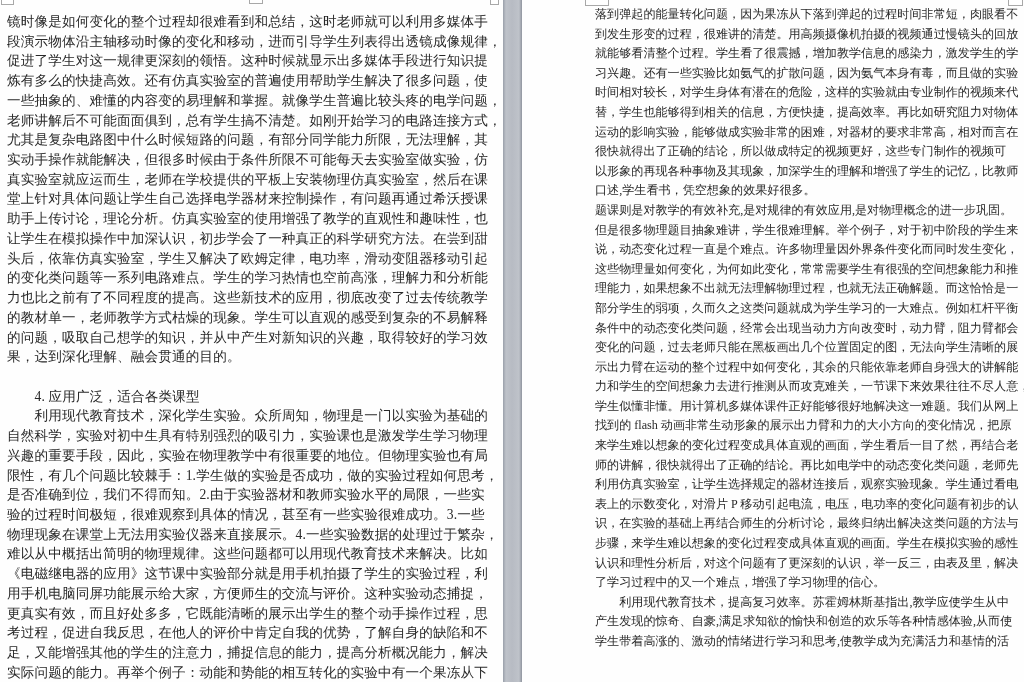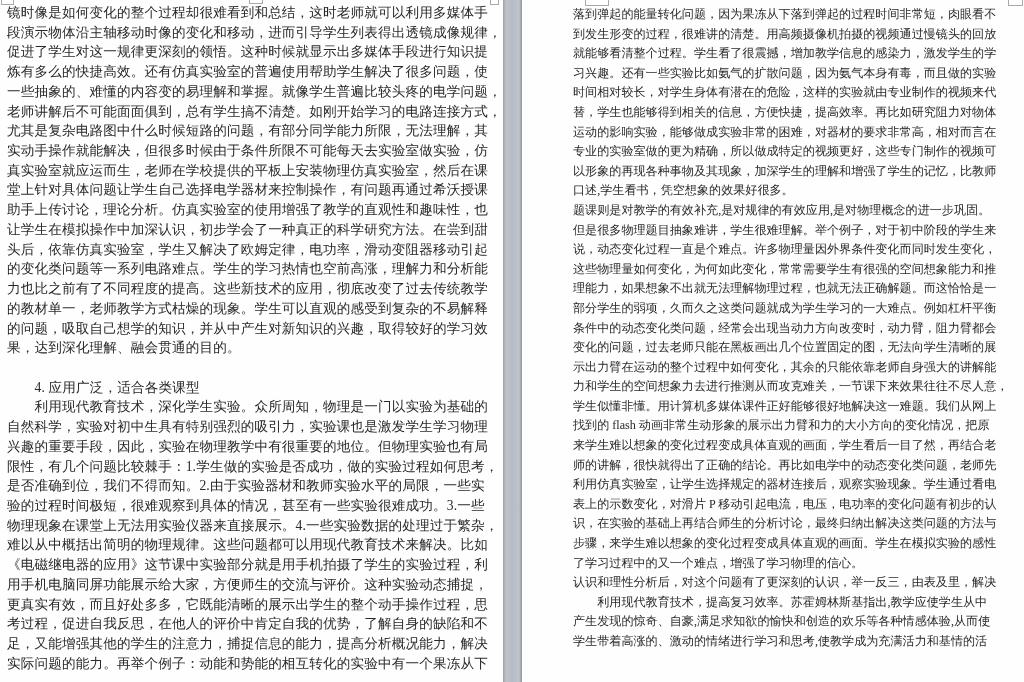--- a/index.html
+++ b/index.html
@@ -14,22 +14,22 @@
     position: absolute; top: 0; height: 682px; background: #fefefe;
   }
   .page-left  { left: 0;    width: 503px; }
   .page-right { left: 522px; width: 502px; }
   .gutter {
     position: absolute; left: 503px; top: 0; width: 19px; height: 682px;
     background: linear-gradient(to right,
       #9aa0aa 0px, #bfc3ca 3px, #b7bbc3 9px, #bfc3ca 16px, #8f949e 19px);
   }
   .text-block { position: absolute; }
-  .text-left  { left: 7px;   top: 3px; width: 494px; }
-  .text-right { left: 573px; top: 5px; width: 425px; }
+  .text-left  { left: 7px;   top: 12px; width: 494px; }
+  .text-right { left: 595px; top: 5px; width: 425px; }
   .line {
     white-space: pre;
     overflow: visible;
   }
   .text-left  .line { font-size: 13.6px; height: 19.72px; line-height: 19.72px; letter-spacing: 0.15px; }
   .text-right .line { font-size: 12.1px; height: 19.6px;  line-height: 19.6px;  letter-spacing: 0px; }
   .frag {
     position: absolute; top: 0; background: #ffffff;
     border: 1px solid #a8a8a8; border-top: none;
   }
@@ -85,43 +85,43 @@
   </div>
 
 <div class="text-block text-right">
     <div class="line">落到弹起的能量转化问题，因为果冻从下落到弹起的过程时间非常短，肉眼看不</div>
     <div class="line">到发生形变的过程，很难讲的清楚。用高频摄像机拍摄的视频通过慢镜头的回放</div>
     <div class="line">就能够看清整个过程。学生看了很震撼，增加教学信息的感染力，激发学生的学</div>
     <div class="line">习兴趣。还有一些实验比如氨气的扩散问题，因为氨气本身有毒，而且做的实验</div>
     <div class="line">时间相对较长，对学生身体有潜在的危险，这样的实验就由专业制作的视频来代</div>
     <div class="line">替，学生也能够得到相关的信息，方便快捷，提高效率。再比如研究阻力对物体</div>
     <div class="line">运动的影响实验，能够做成实验非常的困难，对器材的要求非常高，相对而言在</div>
-    <div class="line">专业的实验室做的更为精确，所以做成特定的视频更好，这些专门制作的视频可</div>
+    <div class="line">很快就得出了正确的结论，所以做成特定的视频更好，这些专门制作的视频可</div>
     <div class="line">以形象的再现各种事物及其现象，加深学生的理解和增强了学生的记忆，比教师</div>
     <div class="line">口述,学生看书，凭空想象的效果好很多。</div>
     <div class="line">题课则是对教学的有效补充,是对规律的有效应用,是对物理概念的进一步巩固。</div>
     <div class="line">但是很多物理题目抽象难讲，学生很难理解。举个例子，对于初中阶段的学生来</div>
     <div class="line">说，动态变化过程一直是个难点。许多物理量因外界条件变化而同时发生变化，</div>
     <div class="line">这些物理量如何变化，为何如此变化，常常需要学生有很强的空间想象能力和推</div>
     <div class="line">理能力，如果想象不出就无法理解物理过程，也就无法正确解题。而这恰恰是一</div>
     <div class="line">部分学生的弱项，久而久之这类问题就成为学生学习的一大难点。例如杠杆平衡</div>
     <div class="line">条件中的动态变化类问题，经常会出现当动力方向改变时，动力臂，阻力臂都会</div>
     <div class="line">变化的问题，过去老师只能在黑板画出几个位置固定的图，无法向学生清晰的展</div>
     <div class="line">示出力臂在运动的整个过程中如何变化，其余的只能依靠老师自身强大的讲解能</div>
     <div class="line">力和学生的空间想象力去进行推测从而攻克难关，一节课下来效果往往不尽人意，</div>
     <div class="line">学生似懂非懂。用计算机多媒体课件正好能够很好地解决这一难题。我们从网上</div>
     <div class="line">找到的 flash 动画非常生动形象的展示出力臂和力的大小方向的变化情况，把原</div>
     <div class="line">来学生难以想象的变化过程变成具体直观的画面，学生看后一目了然，再结合老</div>
     <div class="line">师的讲解，很快就得出了正确的结论。再比如电学中的动态变化类问题，老师先</div>
     <div class="line">利用仿真实验室，让学生选择规定的器材连接后，观察实验现象。学生通过看电</div>
     <div class="line">表上的示数变化，对滑片 P 移动引起电流，电压，电功率的变化问题有初步的认</div>
     <div class="line">识，在实验的基础上再结合师生的分析讨论，最终归纳出解决这类问题的方法与</div>
     <div class="line">步骤，来学生难以想象的变化过程变成具体直观的画面。学生在模拟实验的感性</div>
+    <div class="line">认识和理性分析后，对这个问题有了更深刻的认识，举一反三，由表及里，解决</div>
     <div class="line">了学习过程中的又一个难点，增强了学习物理的信心。</div>
-    <div class="line">认识和理性分析后，对这个问题有了更深刻的认识，举一反三，由表及里，解决</div>
     <div class="line">　　利用现代教育技术，提高复习效率。苏霍姆林斯基指出,教学应使学生从中</div>
     <div class="line">产生发现的惊奇、自豪,满足求知欲的愉快和创造的欢乐等各种情感体验,从而使</div>
     <div class="line">学生带着高涨的、激动的情绪进行学习和思考,使教学成为充满活力和基情的活</div>
   </div>
 
 <div class="frag frag-1"></div>
 <div class="frag frag-2"></div>
 <div class="frag frag-3"></div>
 <div class="frag frag-4"></div>
 <div class="frag frag-5"></div>

